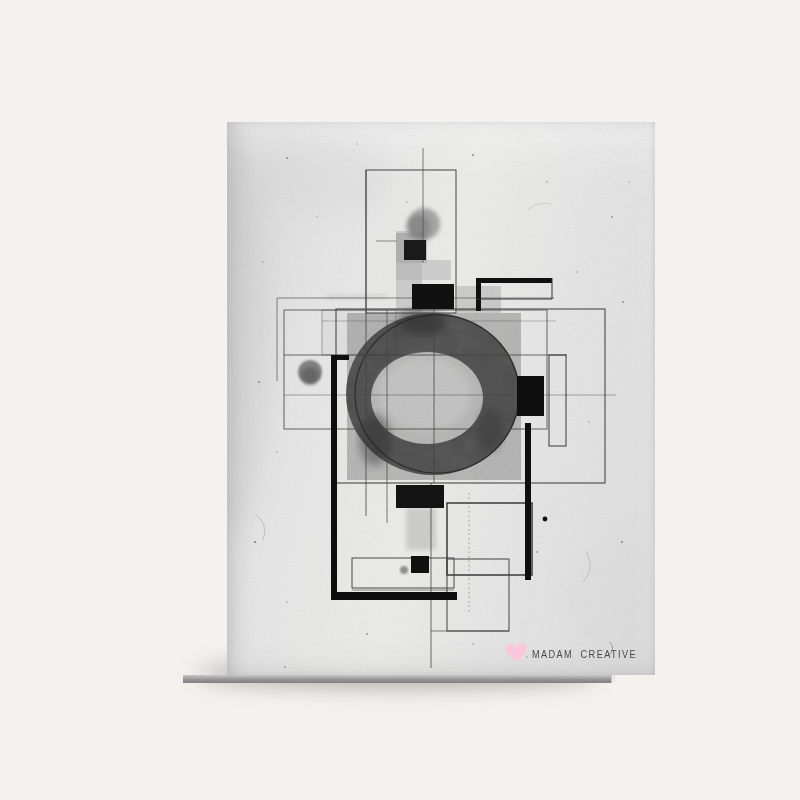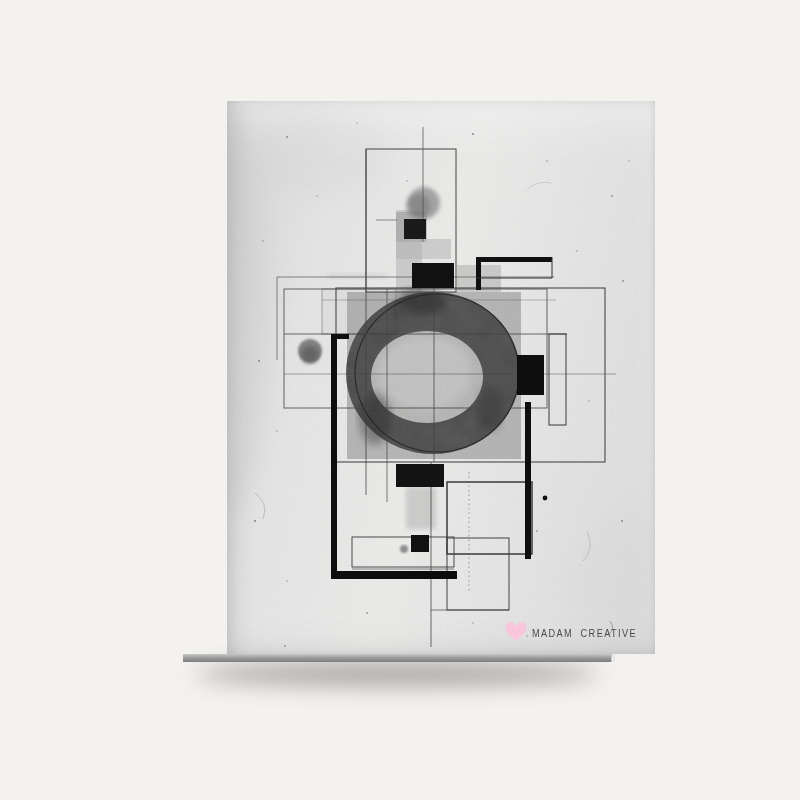--- a/index.html
+++ b/index.html
@@ -1,20 +1,20 @@
 <!DOCTYPE html>
 <html><head>
 <meta charset="utf-8">
 <style>
   html,body{margin:0;padding:0;}
   body{font-family:"Liberation Sans",sans-serif;background:#f4f2ee;}
   .stage{position:relative;width:800px;height:800px;background:#f4f2ee;overflow:hidden;}
   .canvas-shadow{position:absolute;left:196px;top:662px;width:402px;height:24px;
     background:rgba(45,45,45,.38);border-radius:50%;filter:blur(11px);}
-  .canvas-block{position:absolute;left:183px;top:101px;padding-left:44px;}
+  .canvas-block{position:absolute;left:183px;top:122px;padding-left:44px;}
   .canvas-face{position:relative;width:428px;height:553px;
     background:linear-gradient(102deg,#dcdcdc 0%,#eaeaea 22%,#f0f0ef 48%,#e9e9e9 72%,#e2e2e2 100%);
     box-shadow:inset 12px 0 28px -14px rgba(0,0,0,.26),
                inset -3px 0 8px -4px rgba(0,0,0,.14),
                inset 0 40px 70px -40px rgba(255,255,255,.9),
                inset 0 -30px 50px -40px rgba(0,0,0,.10);}
   .side-bottom{position:absolute;left:0;top:553px;width:428px;height:8px;
     background:linear-gradient(to bottom,#c7c7c7,#969696 55%,#7f7f7f);}
   .side-right{position:absolute;left:428px;top:0;width:4px;height:561px;
     background:linear-gradient(to right,#b8b8b8,#f4f4f4 45%,#dadada);}

